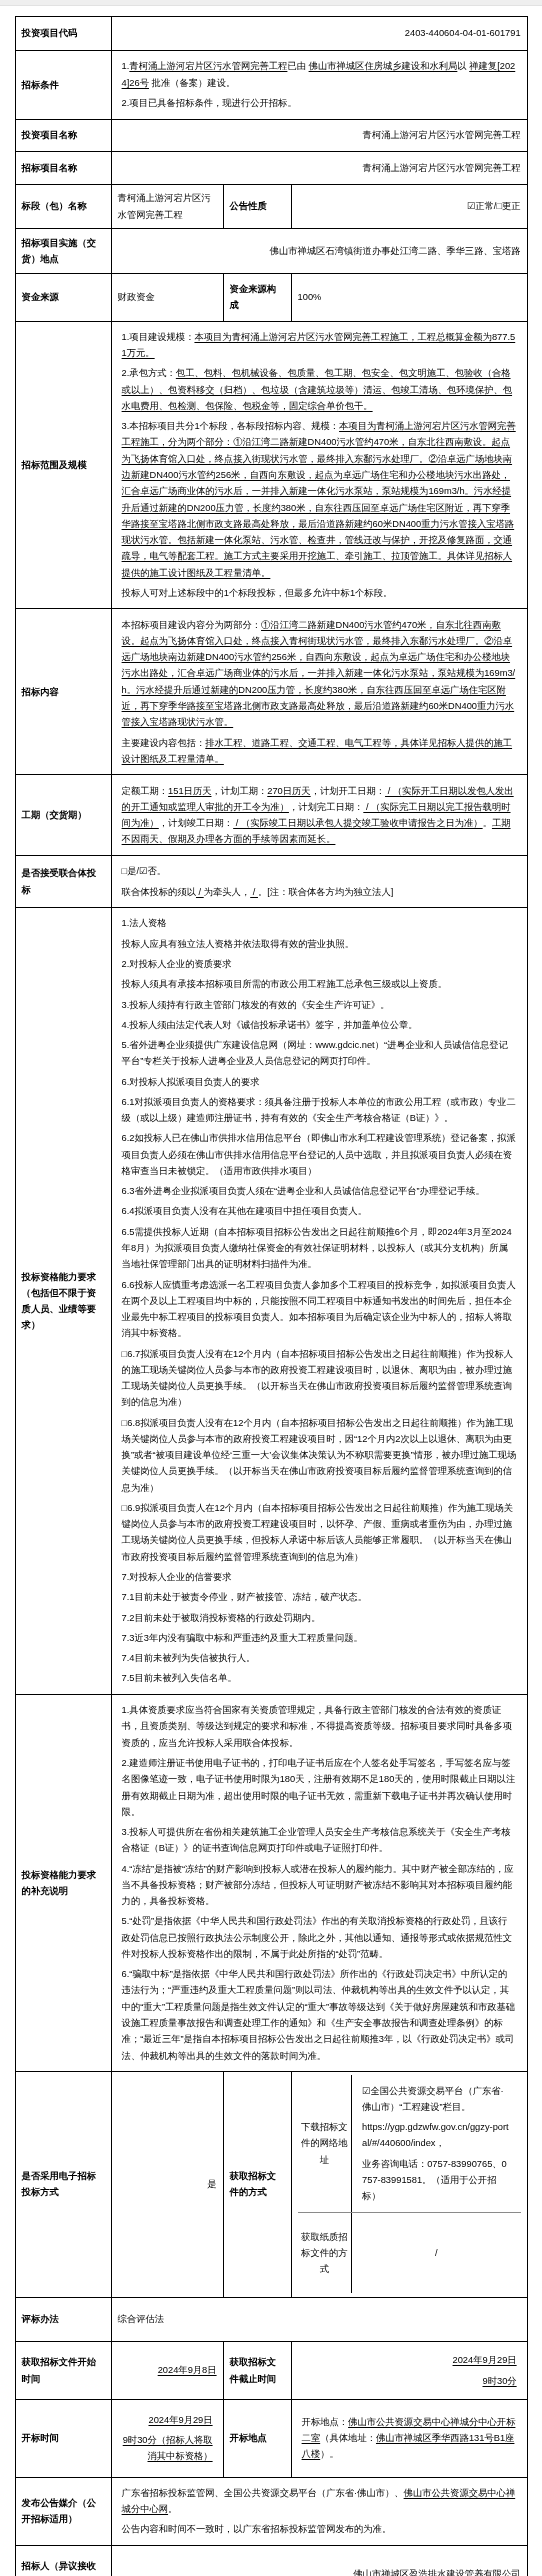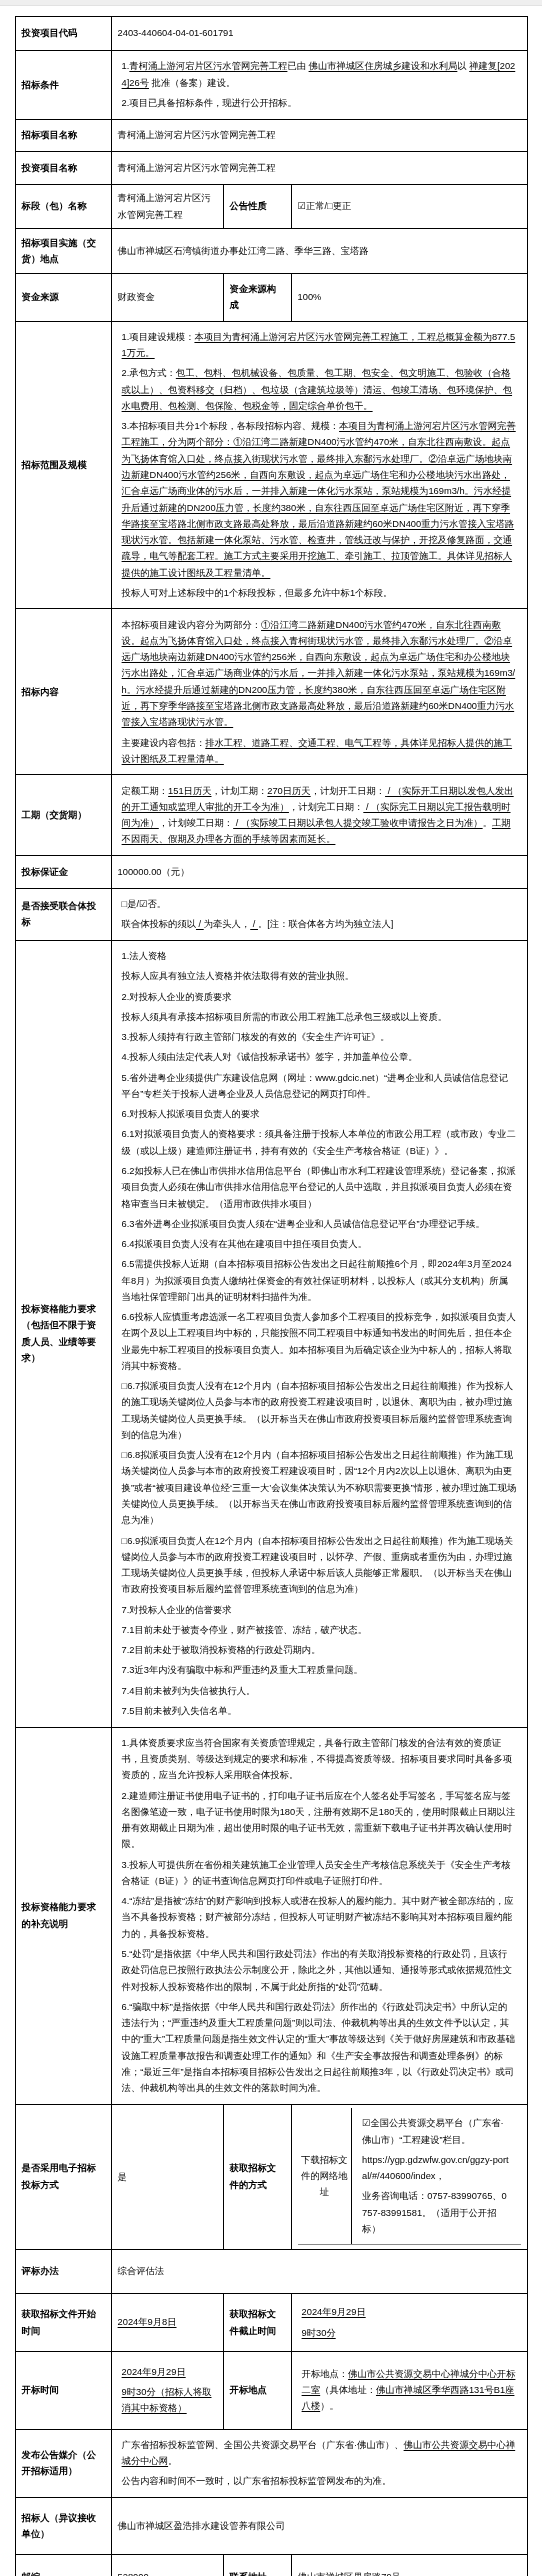--- a/index.html
+++ b/index.html
@@ -2,21 +2,21 @@
 <html lang="zh" style="font-size:10.6px"><head>
 <meta charset="utf-8">
 <style>
   html,body{margin:0;padding:0;}
   body{width:542px;background:#ffffff;color:#000;font-family:"Liberation Sans",sans-serif;}
   .top-strip{height:5.3px;background:#efefef;border-bottom:0.7px solid #e2e2e2;}
   .wrap{padding:9.3px 16px 28px 14.6px;}
   table.notice{width:512px;border-collapse:collapse;border:1.3px solid #000;table-layout:fixed;}
   table.notice td{border:0.7px solid #000;padding:3.3px 6px;font-size:9.3px;line-height:1.75;vertical-align:middle;word-break:break-all;}
   td.lbl{font-weight:bold;padding:3.3px 3.3px;}
-  td.ctr{text-align:left;}
+  td.ctr{text-align:right;}
   td.nopad{padding:0;}
   p{margin:4px;}
   .u{text-decoration:underline;text-underline-offset:2px;}
   .gray-l{border-left-color:#9a9a9a !important;}
   table.inner{border-collapse:collapse;width:100%;height:100%;}
   table.inner td{border:none;}
   table.inner td.sub{border-right:0.7px solid #000;font-weight:normal;text-align:center;}
   table.inner tr.first td{border-bottom:0.7px solid #8a8a8a;}
 </style>
 </head>
@@ -41,26 +41,26 @@
 
     <tr>
       <td class="lbl">招标条件</td>
       <td colspan="3">
         <p><span>1.</span><span class="u">青柯涌上游河宕片区污水管网完善工程</span><span>已由 </span><span class="u">佛山市禅城区住房城乡建设和水利局</span><span>以 </span><span class="u">禅建复[2024]26号</span><span> 批准（备案）建设。</span></p>
         <p>2.项目已具备招标条件，现进行公开招标。</p>
       </td>
     </tr>
 
     <tr>
+      <td class="lbl" style="height:25px">投资项目名称</td>
+      <td class="ctr" colspan="3">青柯涌上游河宕片区污水管网完善工程</td>
+    </tr>
+
+    <tr>
       <td class="lbl" style="height:25px">招标项目名称</td>
-      <td class="ctr" colspan="3">青柯涌上游河宕片区污水管网完善工程</td>
-    </tr>
-
-    <tr>
-      <td class="lbl" style="height:25px">投资项目名称</td>
       <td class="ctr" colspan="3">青柯涌上游河宕片区污水管网完善工程</td>
     </tr>
 
     <tr>
       <td class="lbl" style="height:37px">标段（包）名称</td>
       <td>青柯涌上游河宕片区污水管网完善工程</td>
       <td class="lbl">公告性质</td>
       <td class="ctr">☑正常/□更正</td>
     </tr>
 
@@ -96,24 +96,20 @@
     </tr>
 
     <tr>
       <td class="lbl">工期（交货期）</td>
       <td colspan="3">
         <p><span>定额工期：</span><span class="u">151日历天</span><span>，计划工期：</span><span class="u">270日历天</span><span>，计划开工日期：</span><span class="u"> / （实际开工日期以发包人发出的开工通知或监理人审批的开工令为准）</span><span>，计划完工日期：</span><span class="u"> / （实际完工日期以完工报告载明时间为准）</span><span>，计划竣工日期：</span><span class="u"> / （实际竣工日期以承包人提交竣工验收申请报告之日为准）</span><span>。</span><span class="u">工期不因雨天、假期及办理各方面的手续等因素而延长。</span></p>
       </td>
     </tr>
 
 
-    <tr>
-      <td class="lbl" style="height:25px">投标保证金</td>
-      <td class="ctr" colspan="3">100000.00（元）</td>
-    </tr>
 
     <tr>
       <td class="lbl">是否接受联合体投标</td>
       <td colspan="3">
         <p>□是/☑否。</p>
         <p><span>联合体投标的须以</span><span class="u"> / </span><span>为牵头人，</span><span class="u"> / </span><span>。[注：联合体各方均为独立法人]</span></p>
       </td>
     </tr>
 
     <tr>
@@ -169,20 +165,24 @@
               </colgroup>
           <tbody>
                 <tr class="first">
             <td class="sub" style="height:100px;padding:3.3px 2.7px">下载招标文件的网络地址</td>
             <td style="padding:3.3px 6px">
                     <p>☑全国公共资源交易平台（广东省·佛山市）“工程建设”栏目。</p>
                     <p>https://ygp.gdzwfw.gov.cn/ggzy-portal/#/440600/index，</p>
                     <p>业务咨询电话：0757-83990765、0757-83991581。（适用于公开招标）</p>
                   </td>
           </tr>
+          <tr>
+            <td class="sub" style="height:74px;padding:3.3px 2.7px">获取纸质招标文件的方式</td>
+            <td class="ctr" style="padding:3.3px 6px;text-align:center">/</td>
+          </tr>
         </tbody>
             </table>
       </td>
     </tr>
 
     <tr>
       <td class="lbl" style="height:37px">评标办法</td>
       <td colspan="3">综合评估法</td>
     </tr>
 

